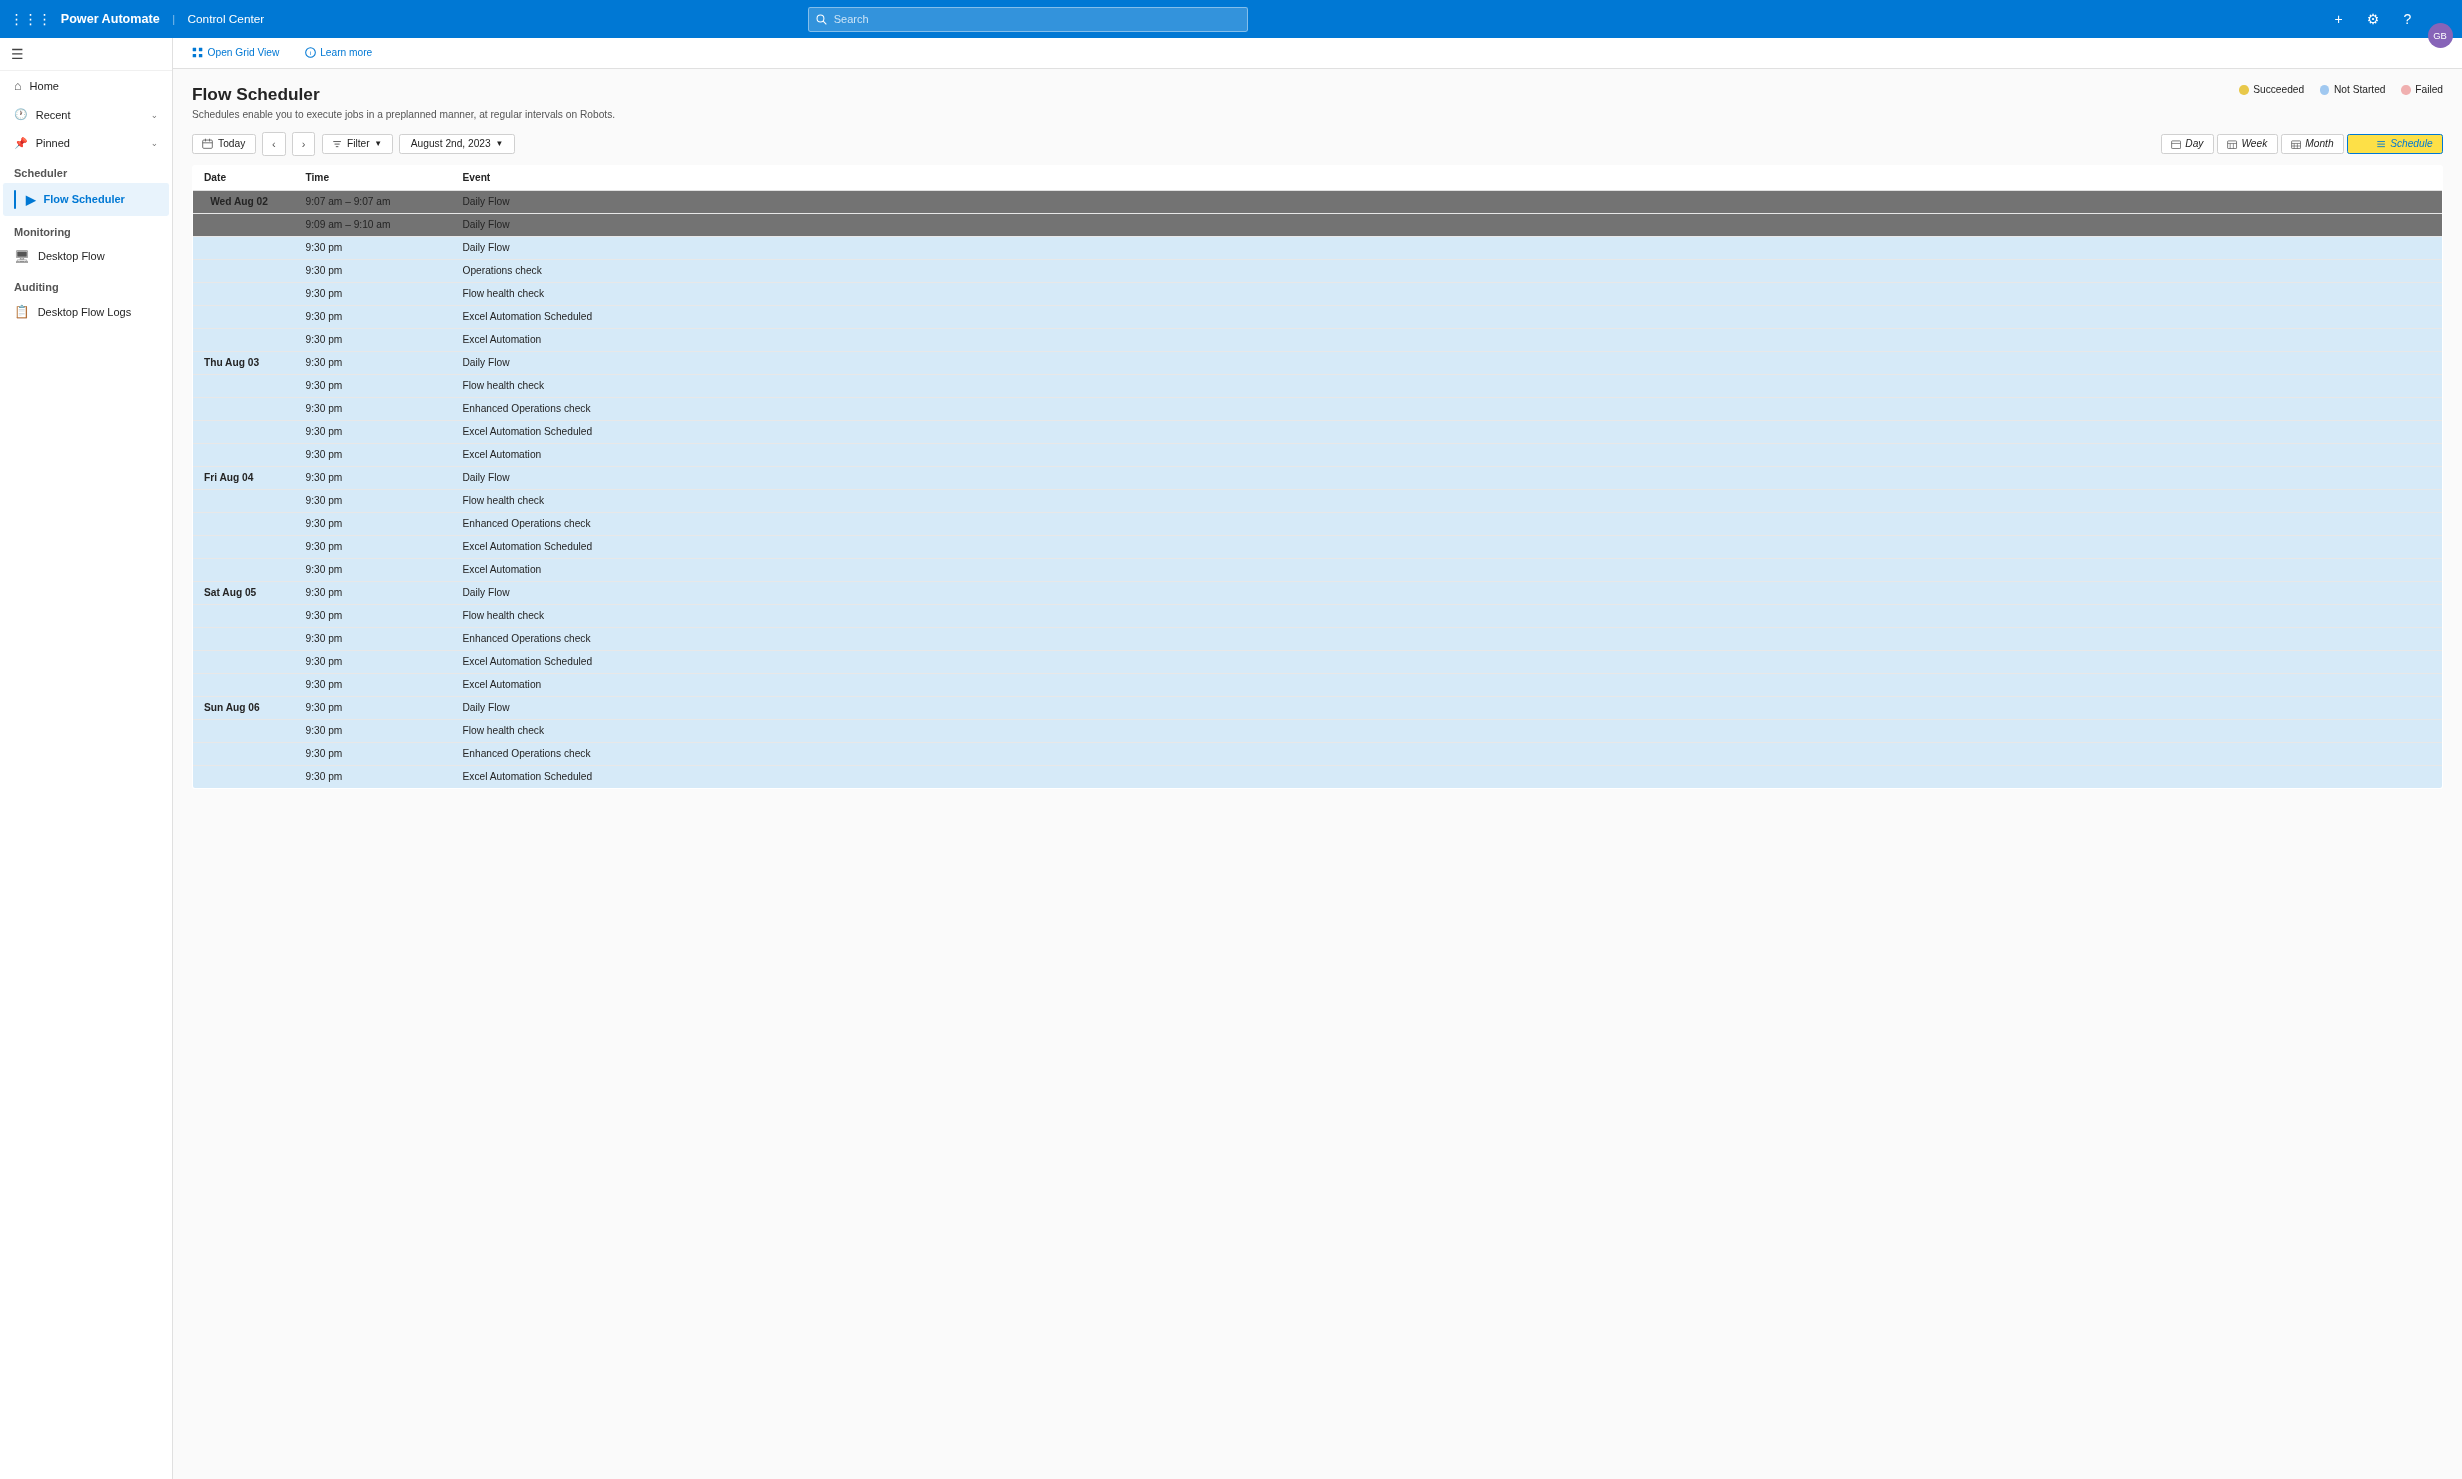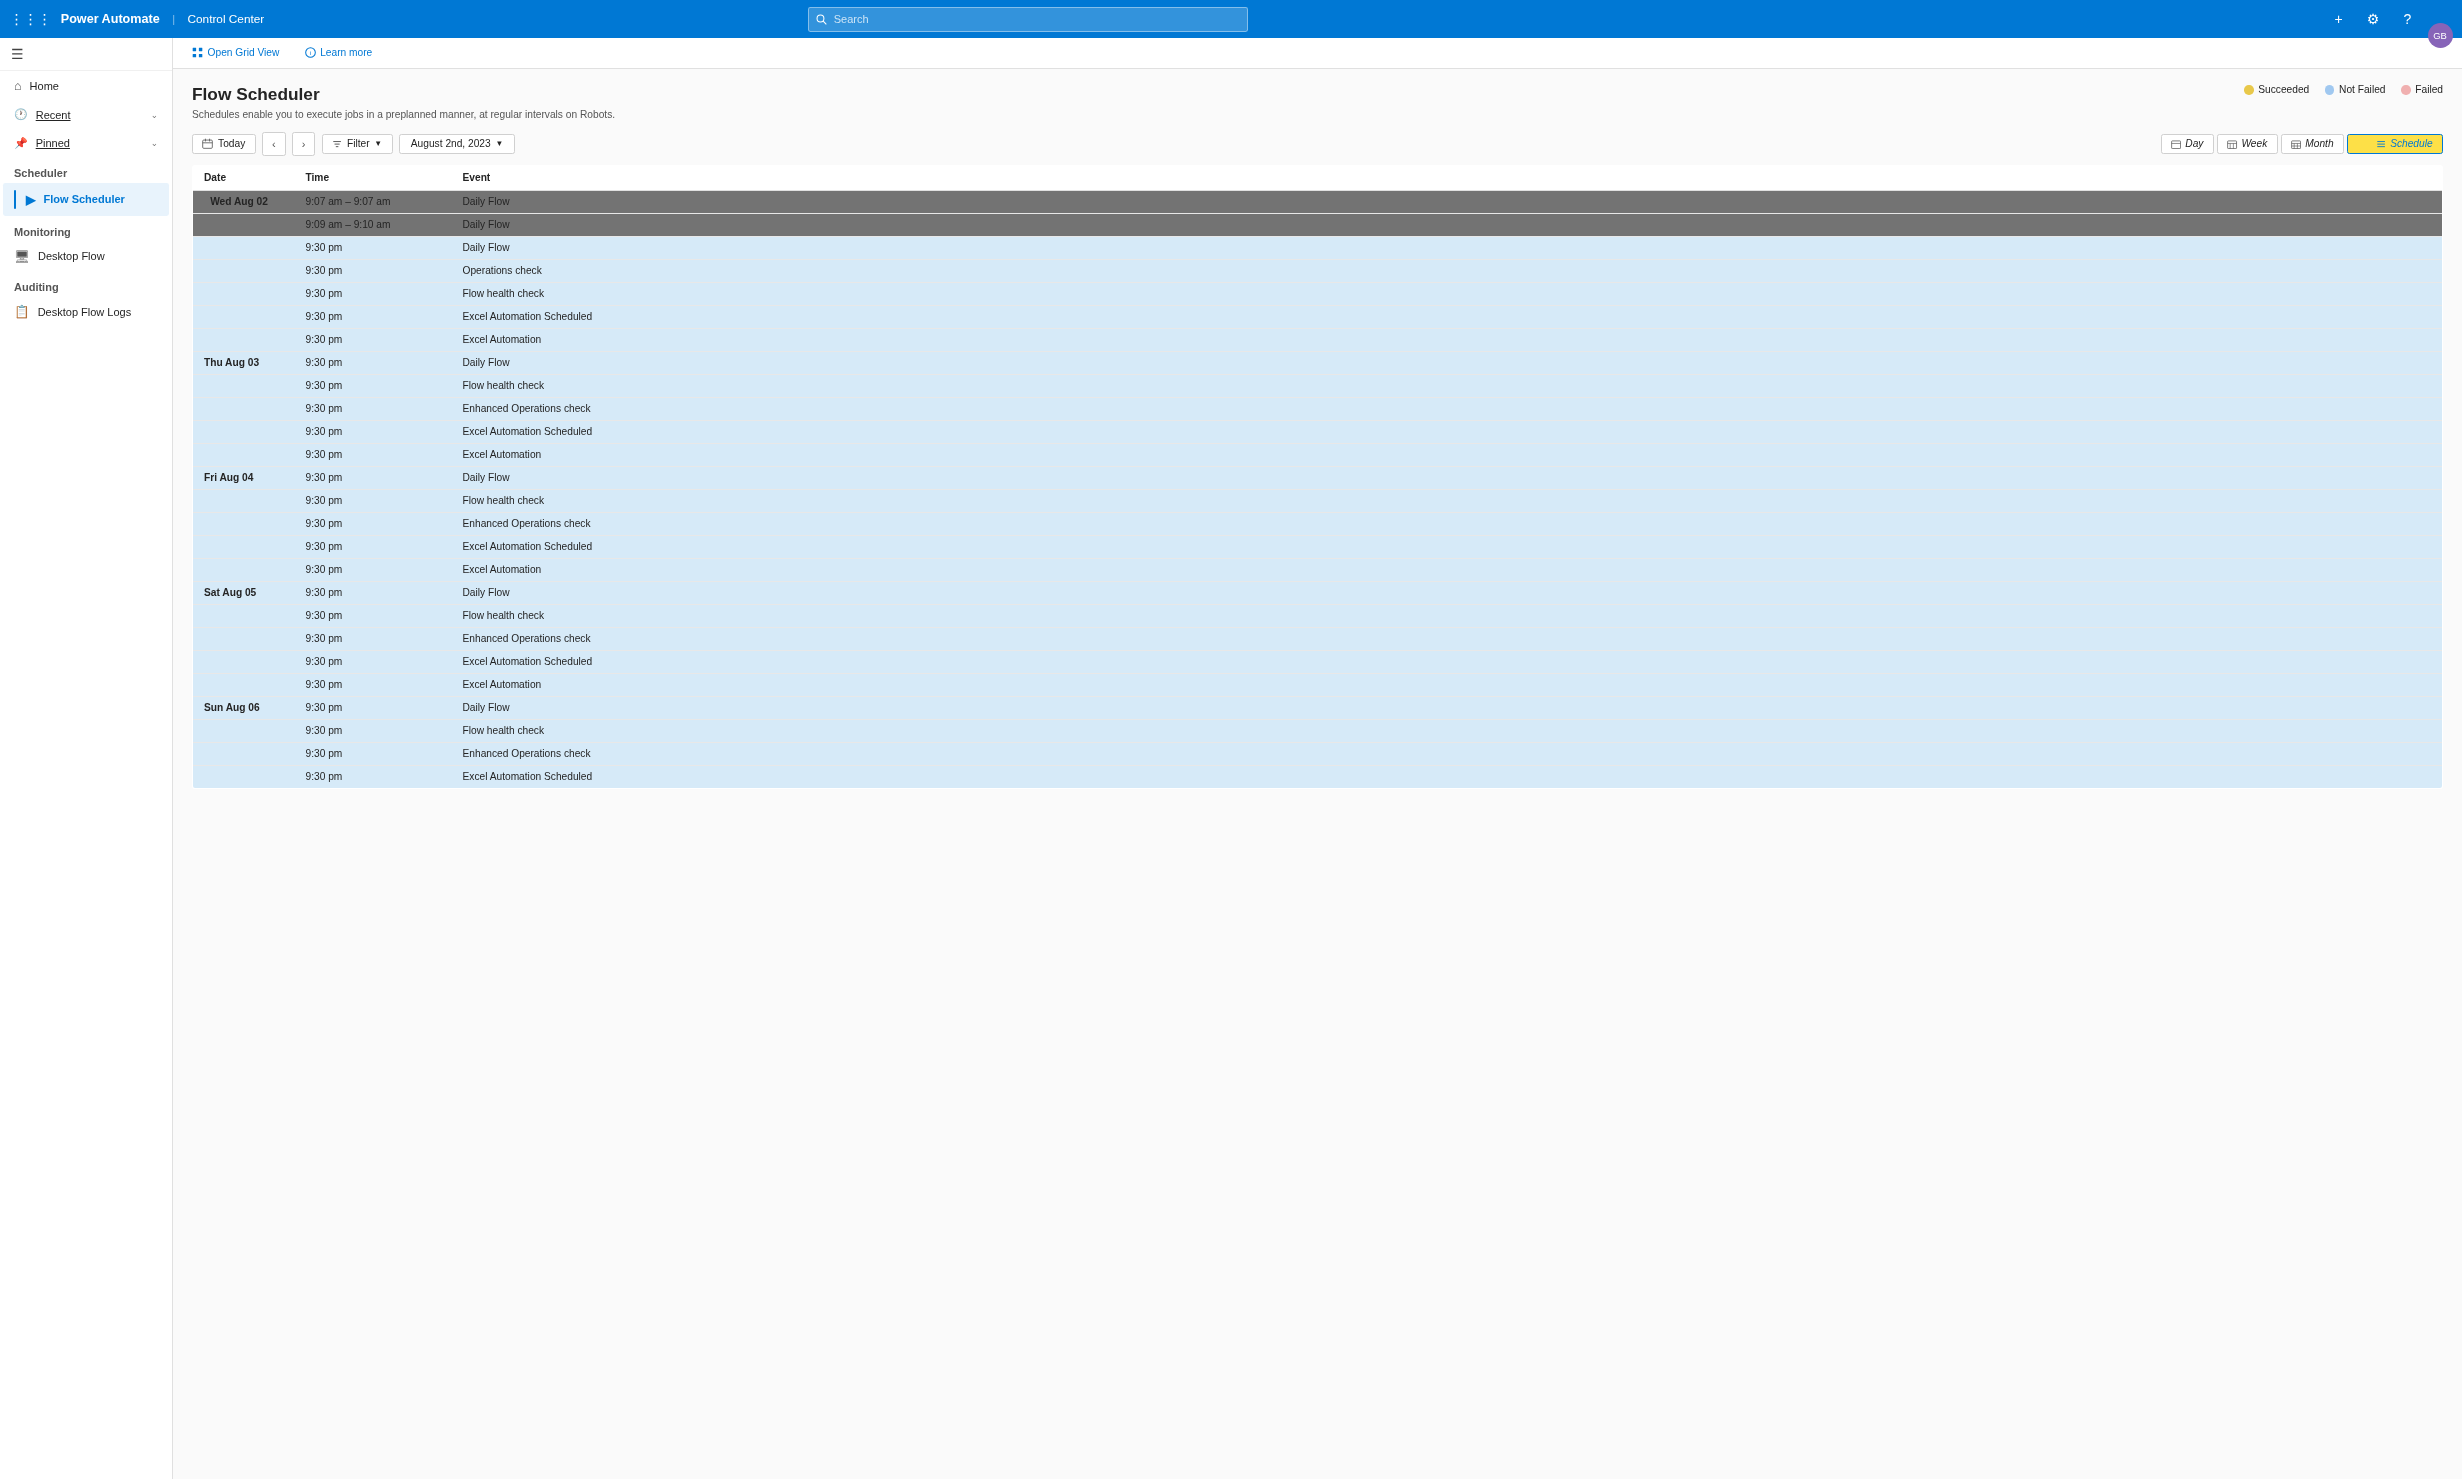--- a/index.html
+++ b/index.html
@@ -118,21 +118,21 @@
       display: flex;
       align-items: center;
       padding: 7px 11px;
       cursor: pointer;
       color: #242424;
       font-size: 11px;
       gap: 7.9px;
       border-radius: 2.4px;
       margin: 0.8px 3.1px;
     }
-    .sidebar-item-with-chevron .label { flex: 1; text-decoration: underline; }
+    .sidebar-item-with-chevron .label { flex: 1; }
     .sidebar-item-with-chevron .chevron { font-size: 8.6px; color: #777; }
     .sidebar-active-indicator {
       width: 2.4px; height: 19px;
       background: #0078d4;
       border-radius: 1.6px;
       margin-right: 1.6px;
       flex-shrink: 0;
     }
 
     
@@ -404,21 +404,21 @@
           <div class="page-title">Flow Scheduler</div>
           <div class="page-subtitle">Schedules enable you to execute jobs in a preplanned manner, at regular intervals on Robots.</div>
         </div>
         <div class="legend">
           <div class="legend-item">
             <div class="legend-dot" style="background:#e8c84a;"></div>
             <span>Succeeded</span>
           </div>
           <div class="legend-item">
             <div class="legend-dot" style="background:#a0c8f0;"></div>
-            <span>Not Failed</span>
+            <span>Not Started</span>
           </div>
           <div class="legend-item">
             <div class="legend-dot" style="background:#f0b0b0;"></div>
             <span>Failed</span>
           </div>
         </div>
       </div>
 
       <div class="calendar-controls">
         <div class="cal-left">

